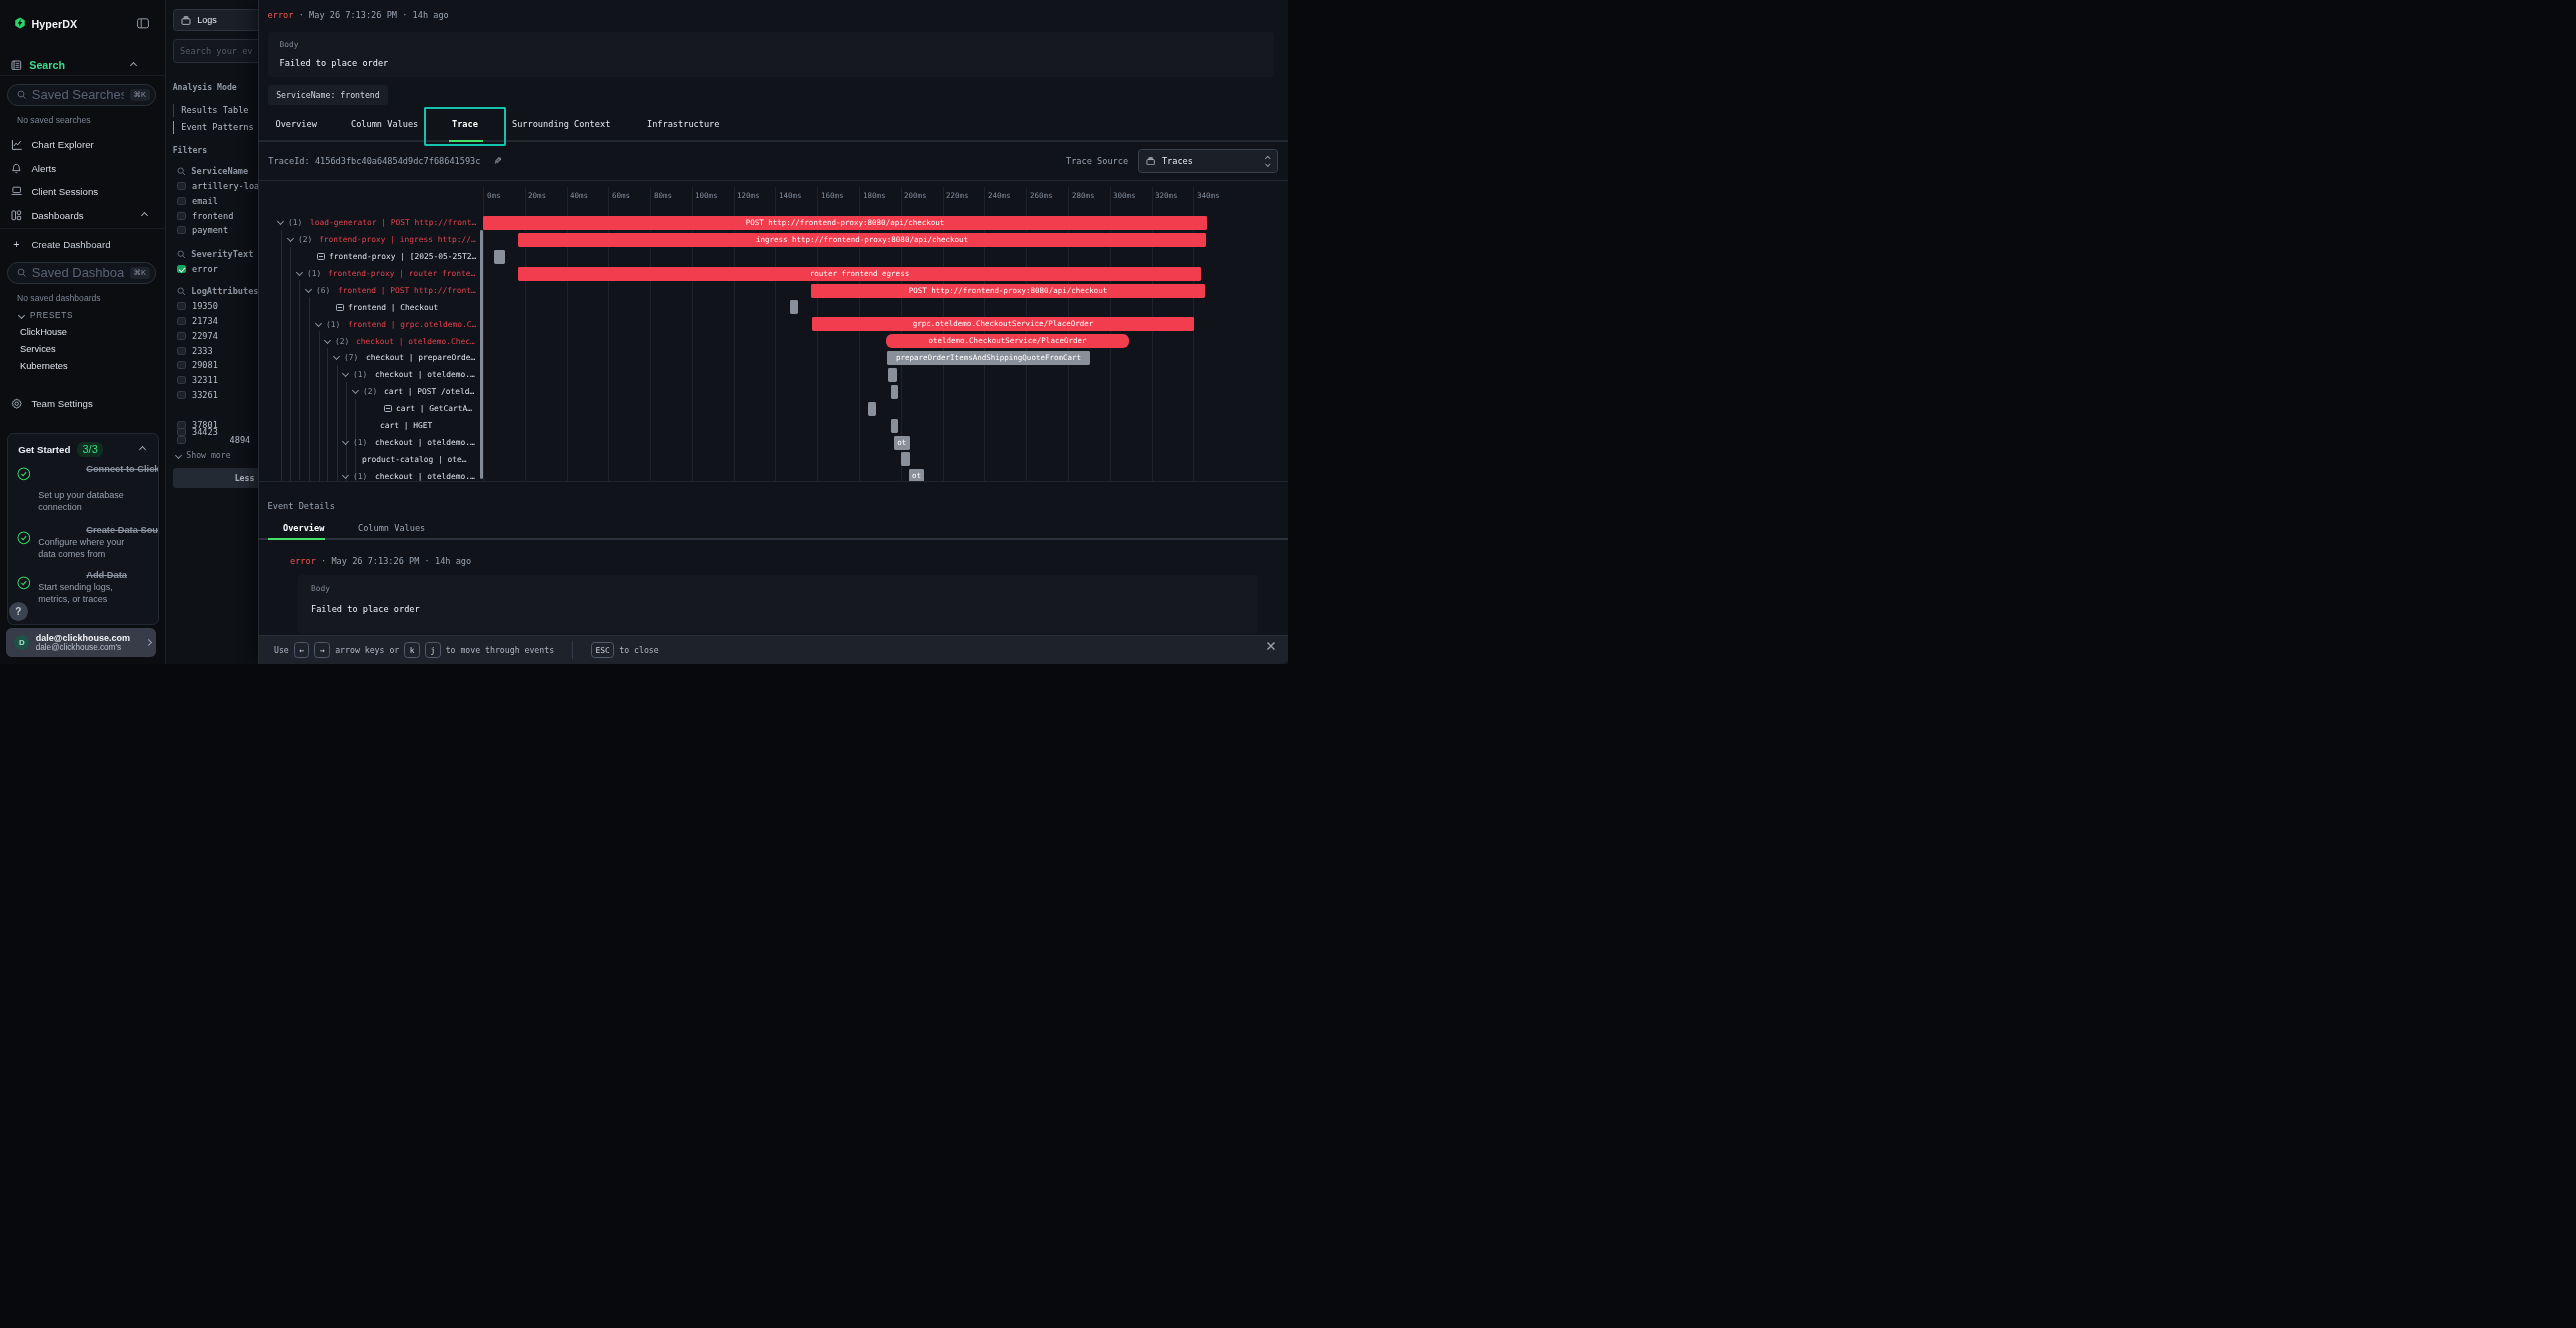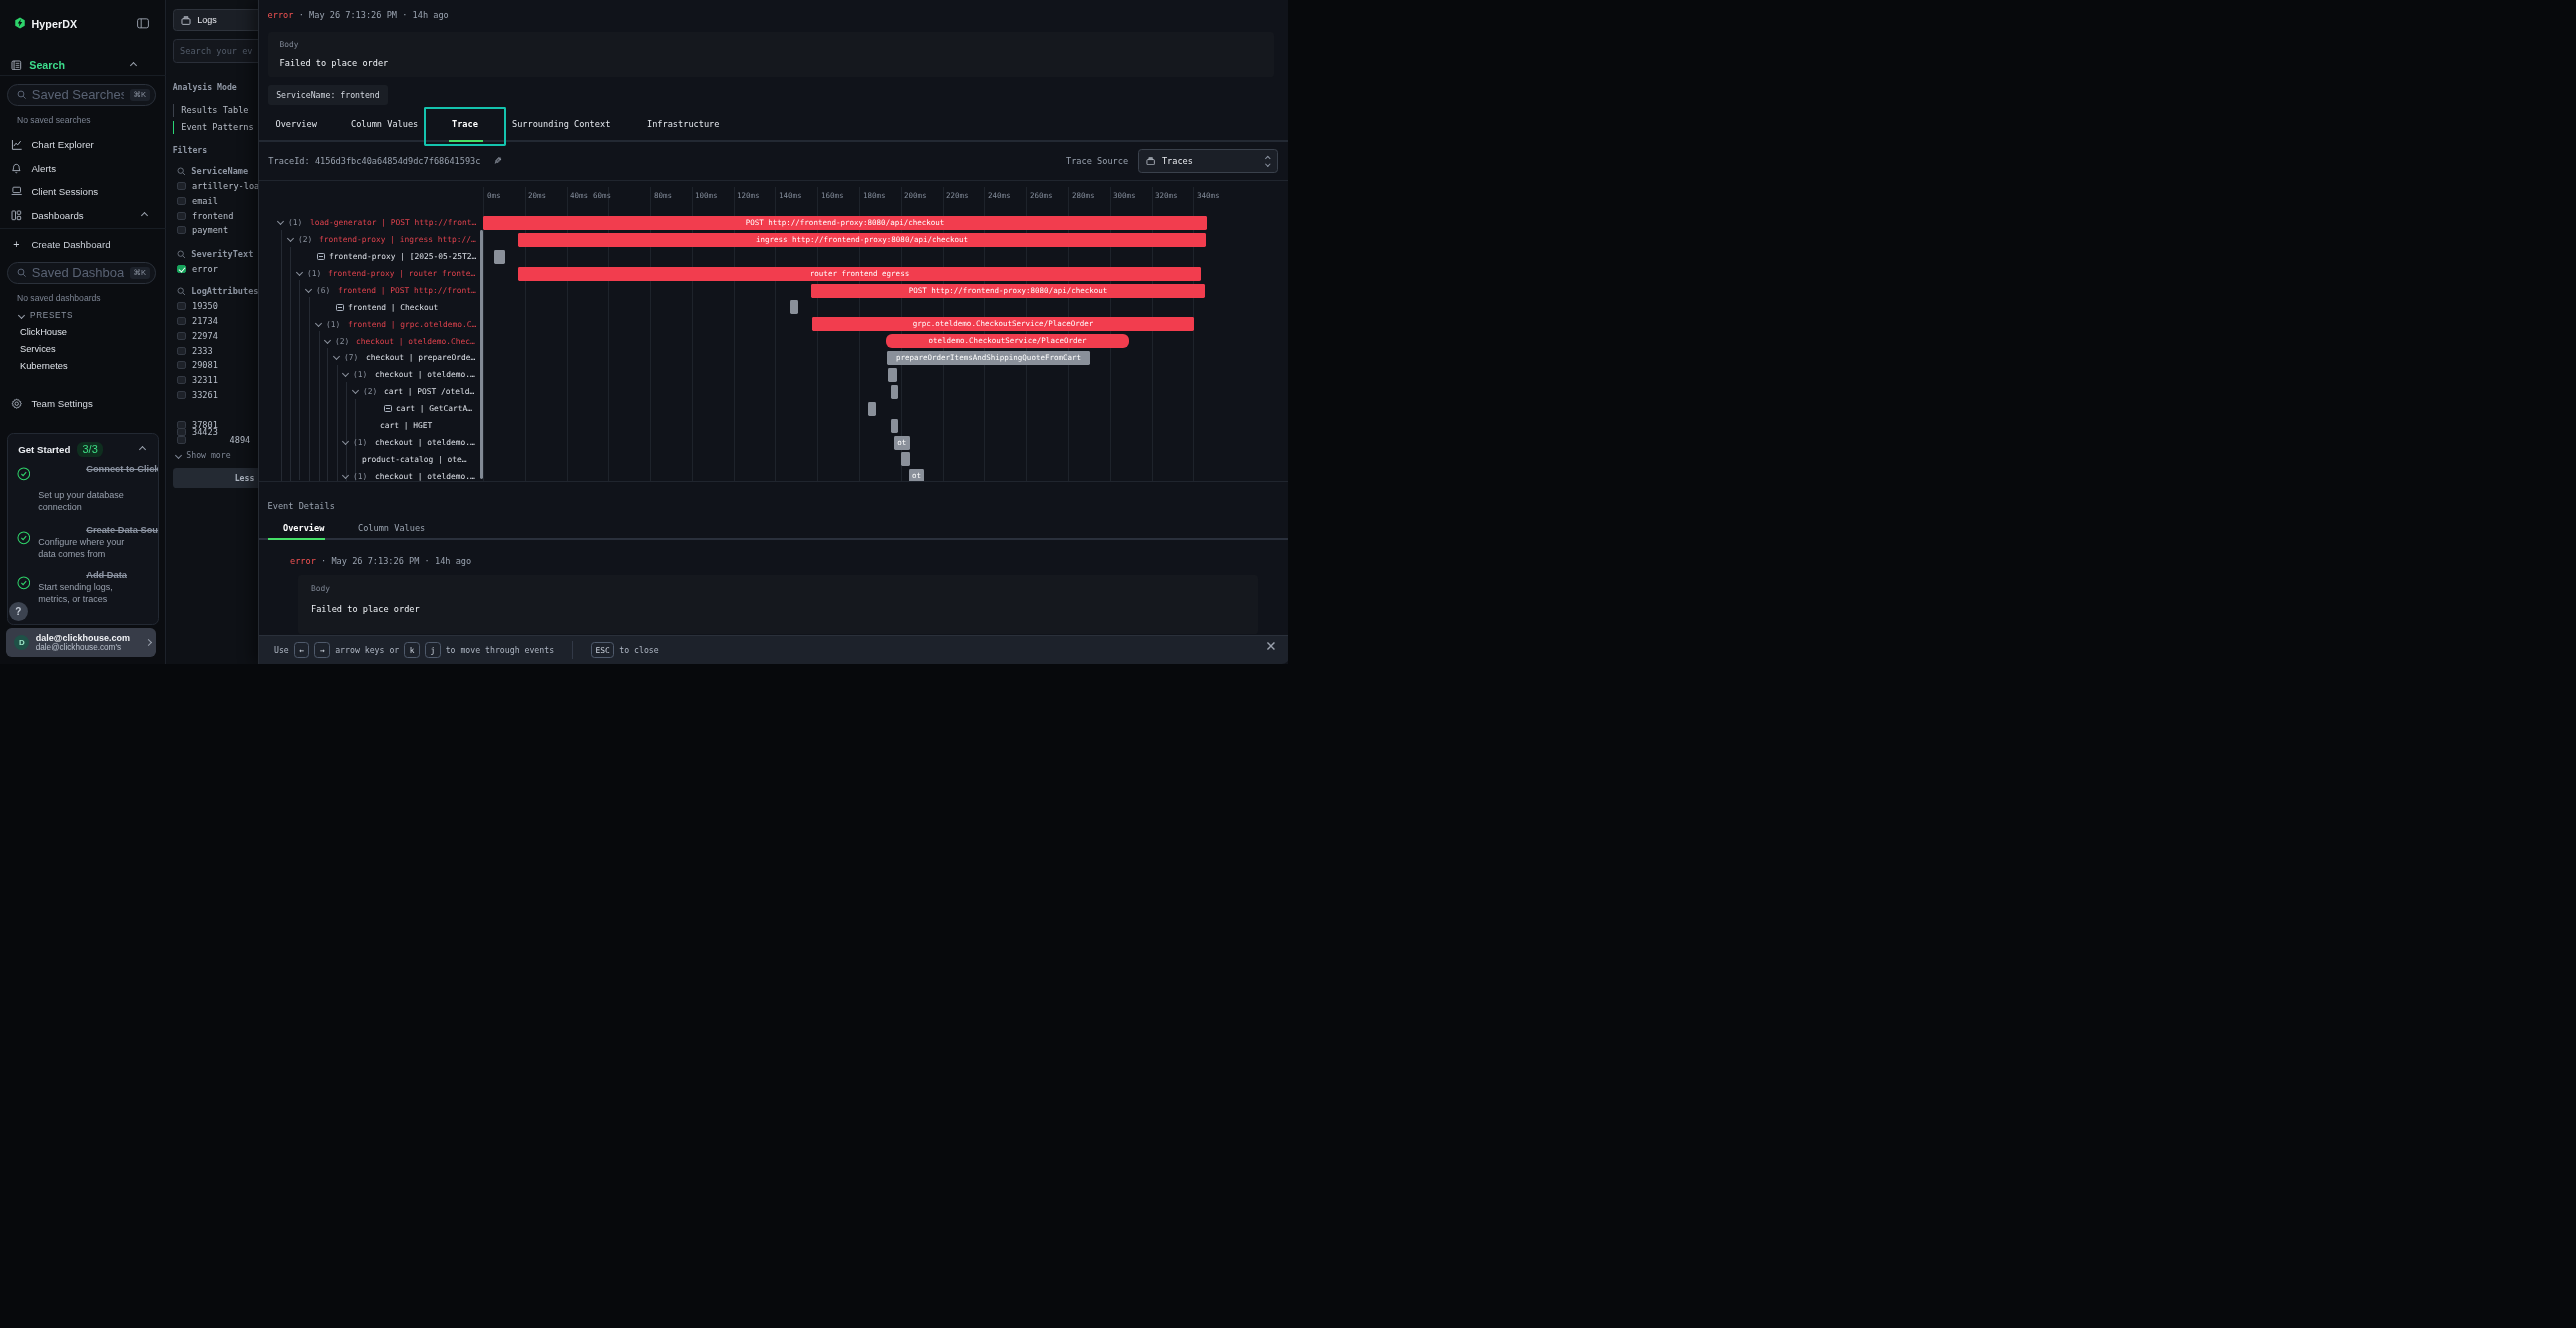--- a/index.html
+++ b/index.html
@@ -430,21 +430,21 @@
 
     <div id="waterfall">
       <div id="wf-grid">
           <div class="gridline" style="left: 224px;"></div>
           <div class="tick-label" style="left: 228px;">0ms</div>
           <div class="gridline" style="left: 266px;"></div>
           <div class="tick-label" style="left: 269px;">20ms</div>
           <div class="gridline" style="left: 308px;"></div>
           <div class="tick-label" style="left: 311px;">40ms</div>
           <div class="gridline" style="left: 349px;"></div>
-          <div class="tick-label" style="left: 334px;">60ms</div>
+          <div class="tick-label" style="left: 353px;">60ms</div>
           <div class="gridline" style="left: 391px;"></div>
           <div class="tick-label" style="left: 395px;">80ms</div>
           <div class="gridline" style="left: 433px;"></div>
           <div class="tick-label" style="left: 436px;">100ms</div>
           <div class="gridline" style="left: 475px;"></div>
           <div class="tick-label" style="left: 478px;">120ms</div>
           <div class="gridline" style="left: 516px;"></div>
           <div class="tick-label" style="left: 520px;">140ms</div>
           <div class="gridline" style="left: 558px;"></div>
           <div class="tick-label" style="left: 562px;">160ms</div>

